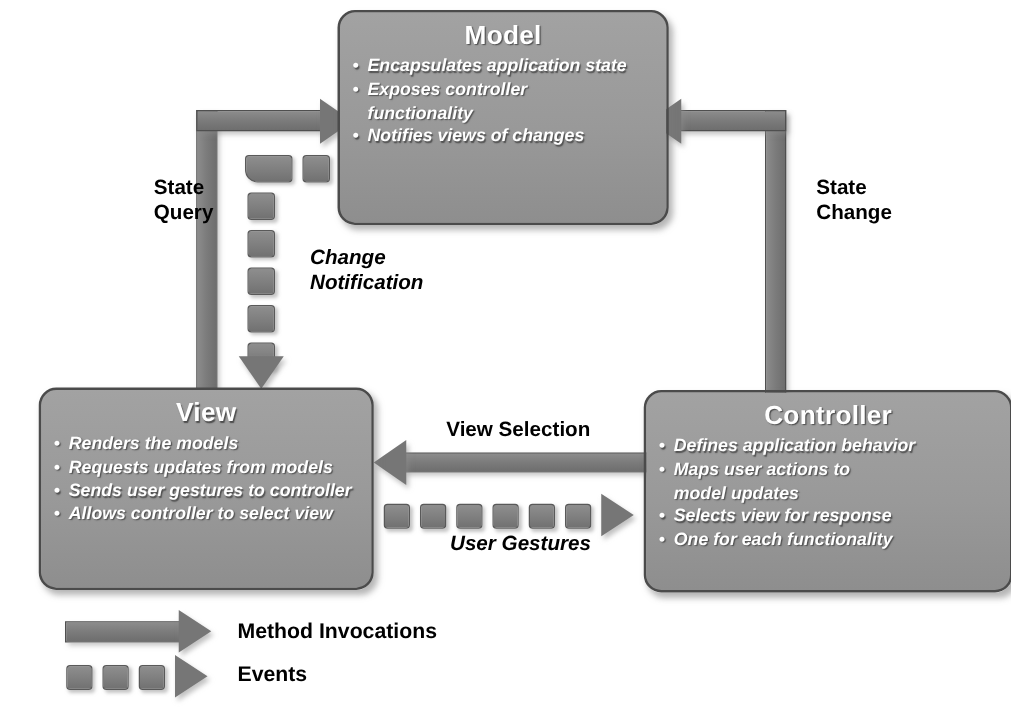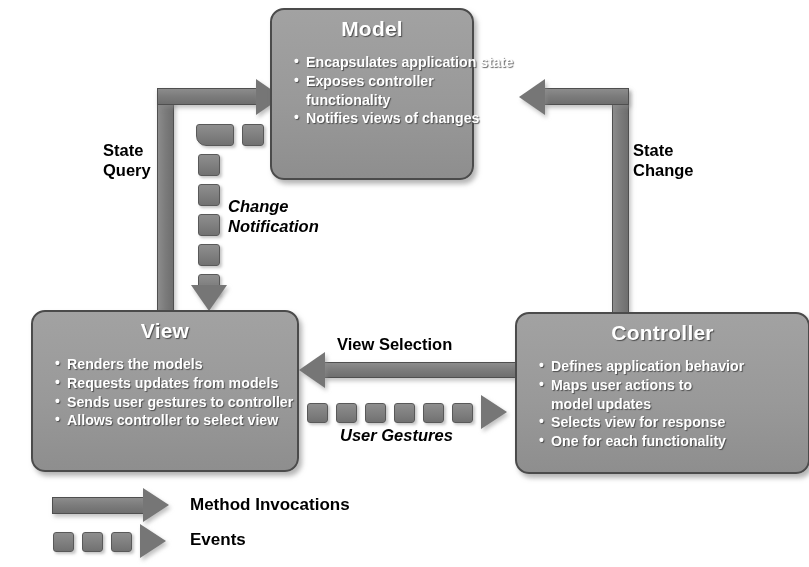--- a/index.html
+++ b/index.html
@@ -32,52 +32,54 @@
     font-size: 21px;
     font-weight: bold;
     color: #ffffff;
     text-shadow: 1px 1px 1px rgba(60,60,60,0.85);
     line-height: 1.15;
     margin: 1px 0 3px 0;
     letter-spacing: 0.2px;
   }
   .box-list {
     list-style: none;
-    margin: 12px;
+    margin: 0;
     padding: 0;
+    font-style: italic;
   }
   .box-list li {
     position: relative;
     font-size: 14.2px;
     font-weight: bold;
     color: #ffffff;
     text-shadow: 1px 1px 1px rgba(60,60,60,0.8);
     line-height: 1.32;
     padding-left: 12px;
     white-space: nowrap;
   }
   .box-list li.cont { padding-left: 12px; }
   .box-list li.bullet::before {
     content: "\2022";
     position: absolute;
     left: 0;
     top: -1px;
     font-size: 14px;
   }
-  #box-model      { left: 270px; top: 8px;   width: 204px; height: 172px; }
+  #box-model      { left: 270px; top: 8px;   width: 265px; height: 172px; }
   #box-view       { left: 31px;  top: 310px; width: 268px; height: 162px; }
   #box-controller { left: 515px; top: 312px; width: 295px; height: 162px; }
 
   
   .plain-label, .ital-label {
     position: absolute;
     color: #000000;
     font-weight: bold;
     line-height: 1.22;
     white-space: pre-line;
+    margin-left: 20px;
   }
   .plain-label { font-size: 16.5px; }
   .ital-label  { font-size: 16.5px; font-style: italic; }
   #lbl-state-query  { left: 103px; top: 140px; text-align: left; }
   #lbl-state-change { left: 633px; top: 140px; text-align: left; }
   #lbl-change-notif { left: 228px; top: 196px; text-align: left; }
   #lbl-view-sel     { left: 337px; top: 334px; }
   #lbl-user-gest    { left: 340px; top: 425px; }
 
   

